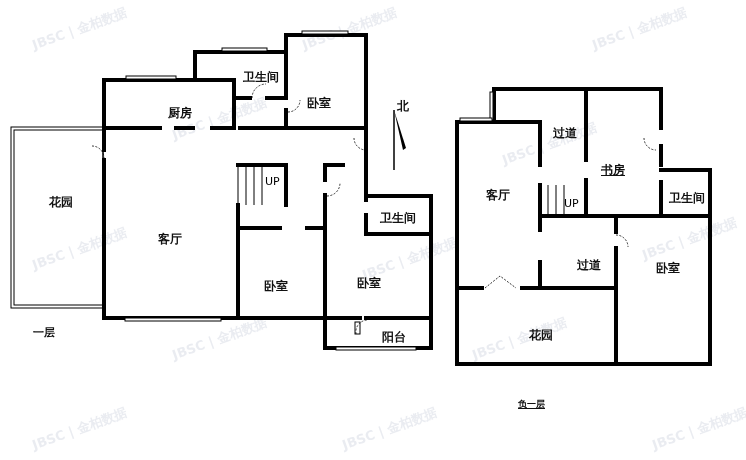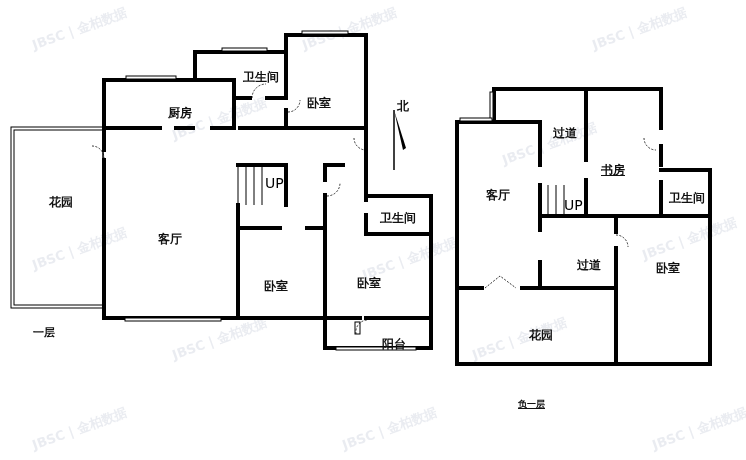--- a/index.html
+++ b/index.html
@@ -4,21 +4,21 @@
 <style>
   html, body { margin:0; padding:0; background:#ffffff; }
   body { width:746px; height:460px; position:relative; overflow:hidden; font-family:"DejaVu Sans", sans-serif; }
   svg { position:absolute; left:0; top:0; }
   .wall { stroke:#000; stroke-width:4; fill:none; stroke-linecap:square; }
   .thin { stroke:#000; stroke-width:1; fill:none; }
   .win { stroke:#000; stroke-width:1; fill:#fff; }
   .door { stroke:#000; stroke-width:0.8; fill:none; stroke-dasharray:2 1.5; }
   .lbl { position:absolute; font-size:12px; font-weight:bold; color:#111; white-space:nowrap; font-family:"DejaVu Serif", serif; }
   .wm { position:absolute; font-size:13px; color:rgba(170,180,200,0.25); transform:rotate(-20deg); white-space:nowrap; font-family:"DejaVu Sans", sans-serif; font-weight:bold; }
-  .up { position:absolute; font-size:14px; color:#000; font-family:"DejaVu Sans", sans-serif; }
+  .up { position:absolute; font-size:11px; color:#000; font-family:"DejaVu Sans", sans-serif; }
 </style>
 </head>
 <body>
 
 <div class="wm" style="left:30px;top:20px;">JBSC | 金柏数据</div>
 <div class="wm" style="left:300px;top:20px;">JBSC | 金柏数据</div>
 <div class="wm" style="left:590px;top:20px;">JBSC | 金柏数据</div>
 <div class="wm" style="left:170px;top:110px;">JBSC | 金柏数据</div>
 <div class="wm" style="left:500px;top:135px;">JBSC | 金柏数据</div>
 <div class="wm" style="left:30px;top:240px;">JBSC | 金柏数据</div>
@@ -108,21 +108,21 @@
 </svg>
 
 <div class="lbl" style="left:49px;top:194px;">花园</div>
 <div class="lbl" style="left:158px;top:231px;">客厅</div>
 <div class="lbl" style="left:168px;top:105px;">厨房</div>
 <div class="lbl" style="left:243px;top:69px;">卫生间</div>
 <div class="lbl" style="left:307px;top:95px;">卧室</div>
 <div class="lbl" style="left:264px;top:278px;">卧室</div>
 <div class="lbl" style="left:357px;top:275px;">卧室</div>
 <div class="lbl" style="left:380px;top:210px;">卫生间</div>
-<div class="lbl" style="left:382px;top:336px;">阳台</div>
+<div class="lbl" style="left:382px;top:329px;">阳台</div>
 <div class="up" style="left:265px;top:175px;">UP</div>
 <div class="lbl" style="left:397px;top:98px;">北</div>
 <div class="lbl" style="left:33px;top:325px;font-size:11px;">一层</div>
 
 <div class="lbl" style="left:486px;top:187px;">客厅</div>
 <div class="lbl" style="left:553px;top:125px;">过道</div>
 <div class="lbl" style="left:601px;top:162px;text-decoration:underline;">书房</div>
 <div class="lbl" style="left:669px;top:190px;">卫生间</div>
 <div class="lbl" style="left:577px;top:257px;">过道</div>
 <div class="lbl" style="left:656px;top:260px;">卧室</div>

